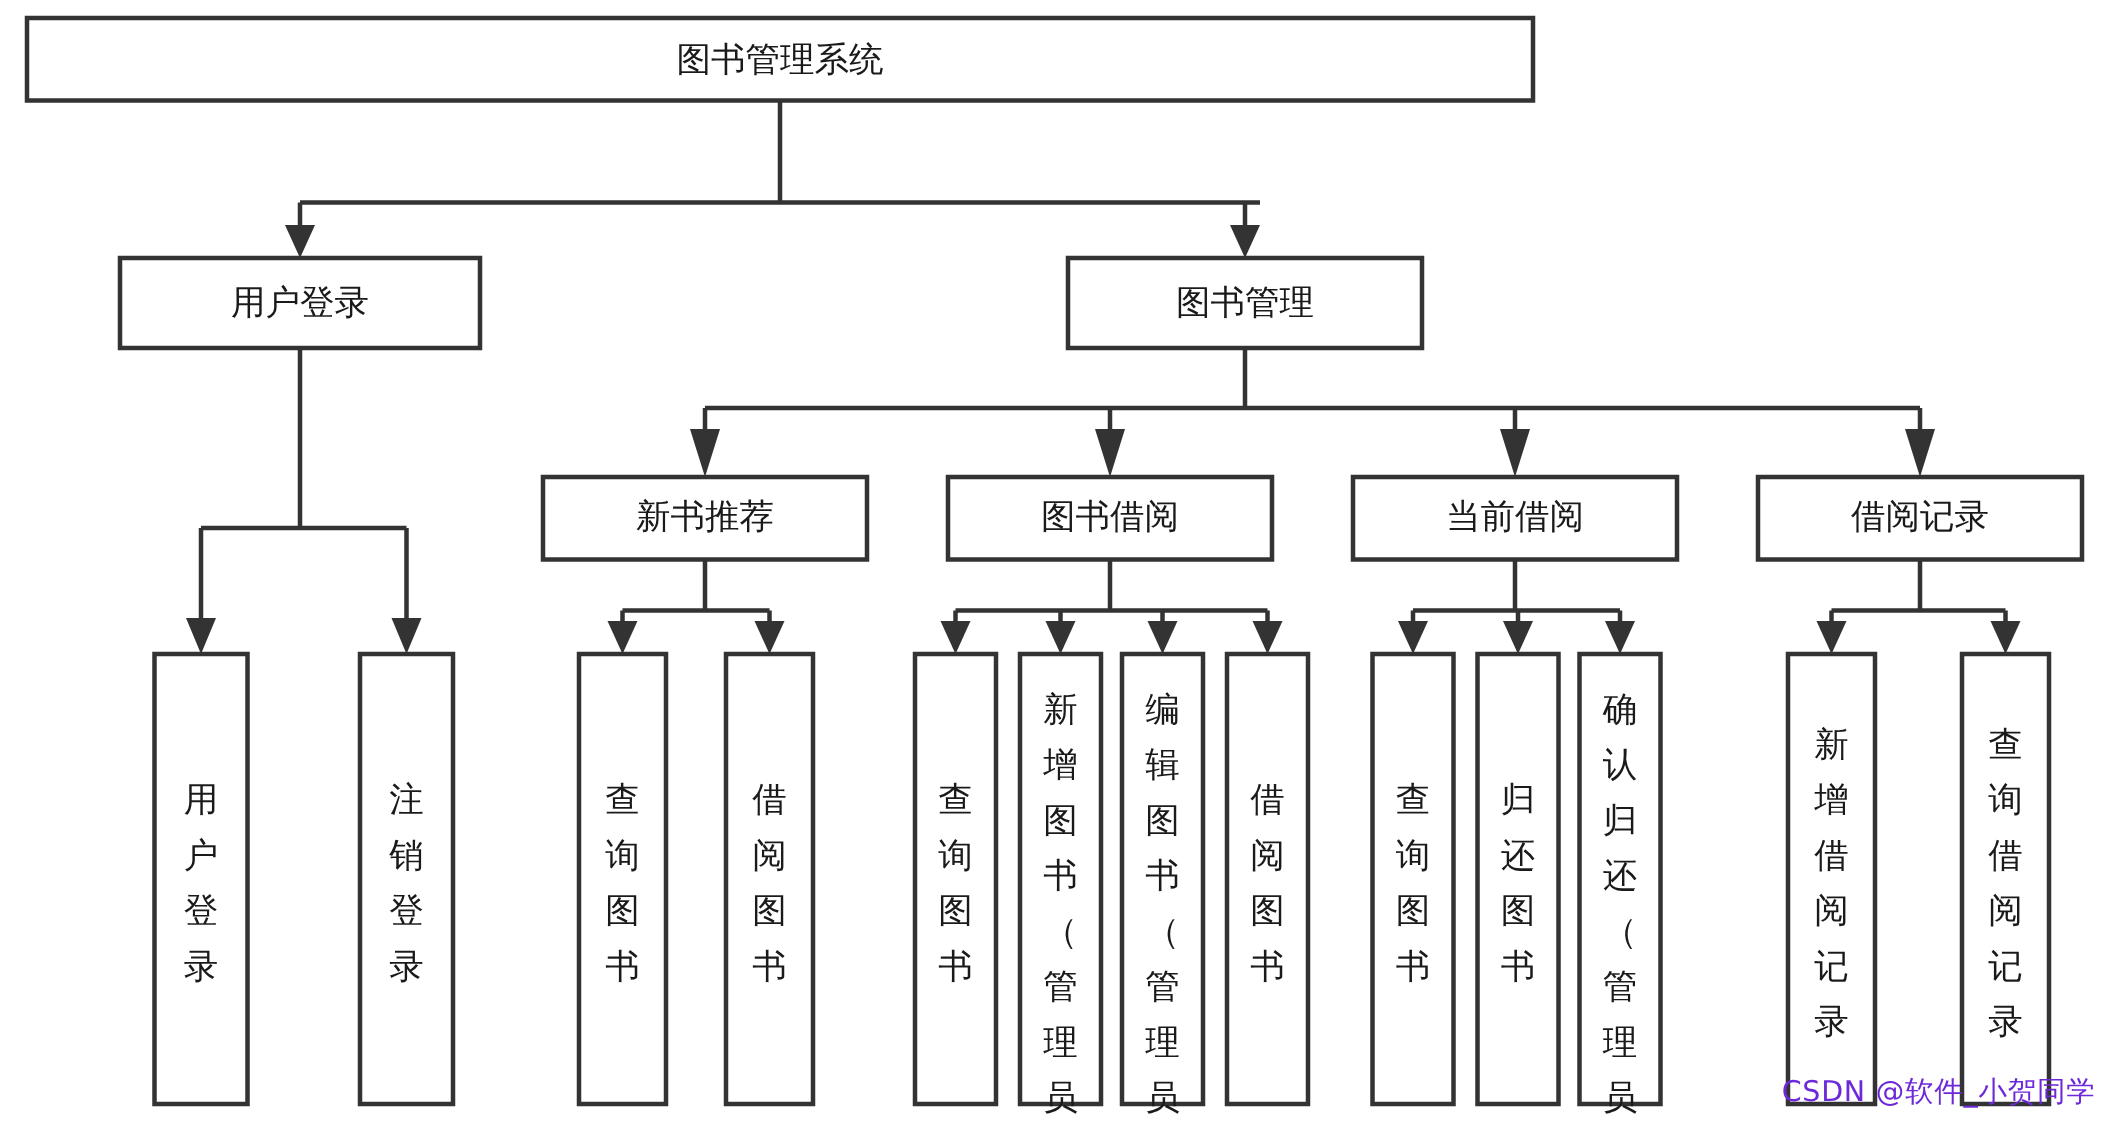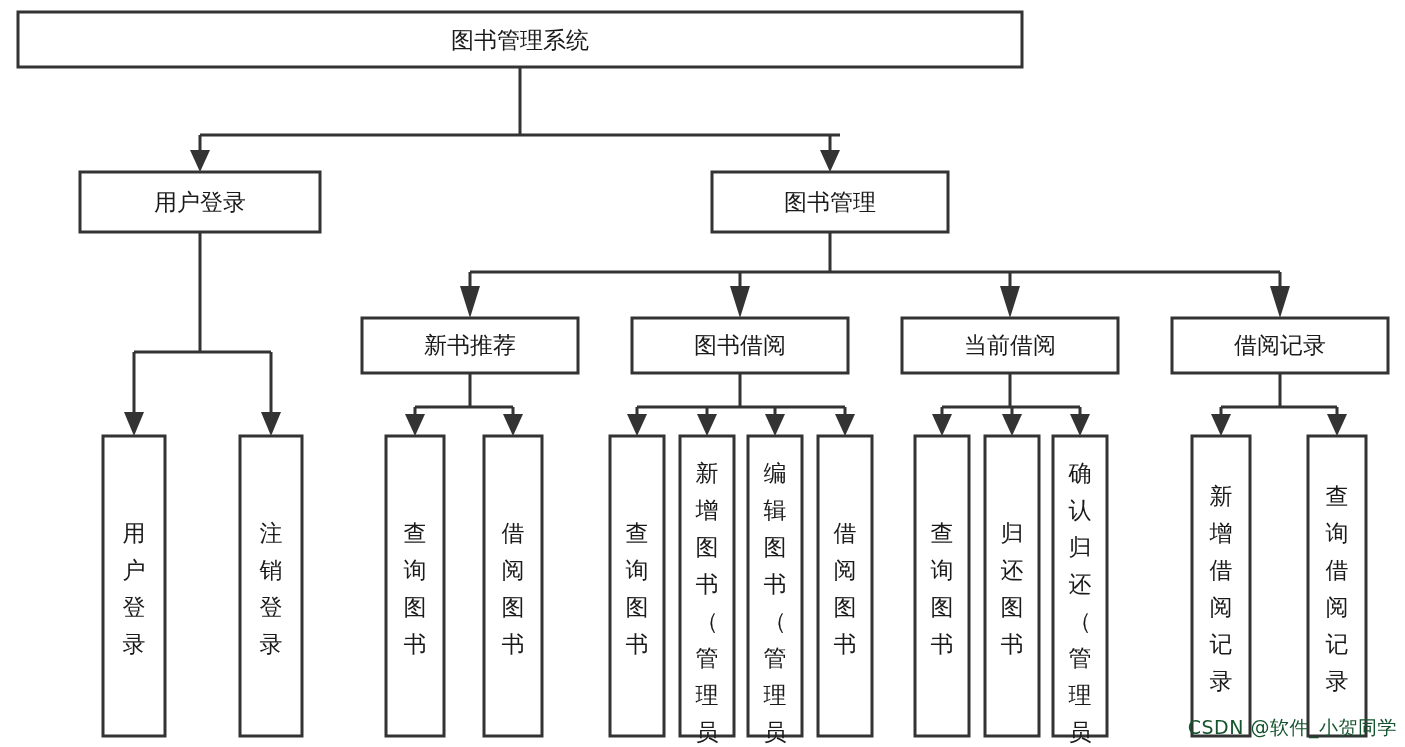--- a/index.html
+++ b/index.html
@@ -47,21 +47,21 @@
     font-size: 23px;
     fill: #1a1a1a;
     text-anchor: middle;
   }
   .watermark {
     position: absolute;
     right: 8px;
     bottom: 6px;
     font-family: "DejaVu Sans", "Liberation Sans", sans-serif;
     font-size: 19px;
-    color: #14532d;
+    color: #6d28d9;
     letter-spacing: 0.5px;
     white-space: nowrap;
     user-select: none;
   }
 </style>
 </head>
 <body>
 
 <svg id="diagram" viewBox="0 0 1405 747">
 

